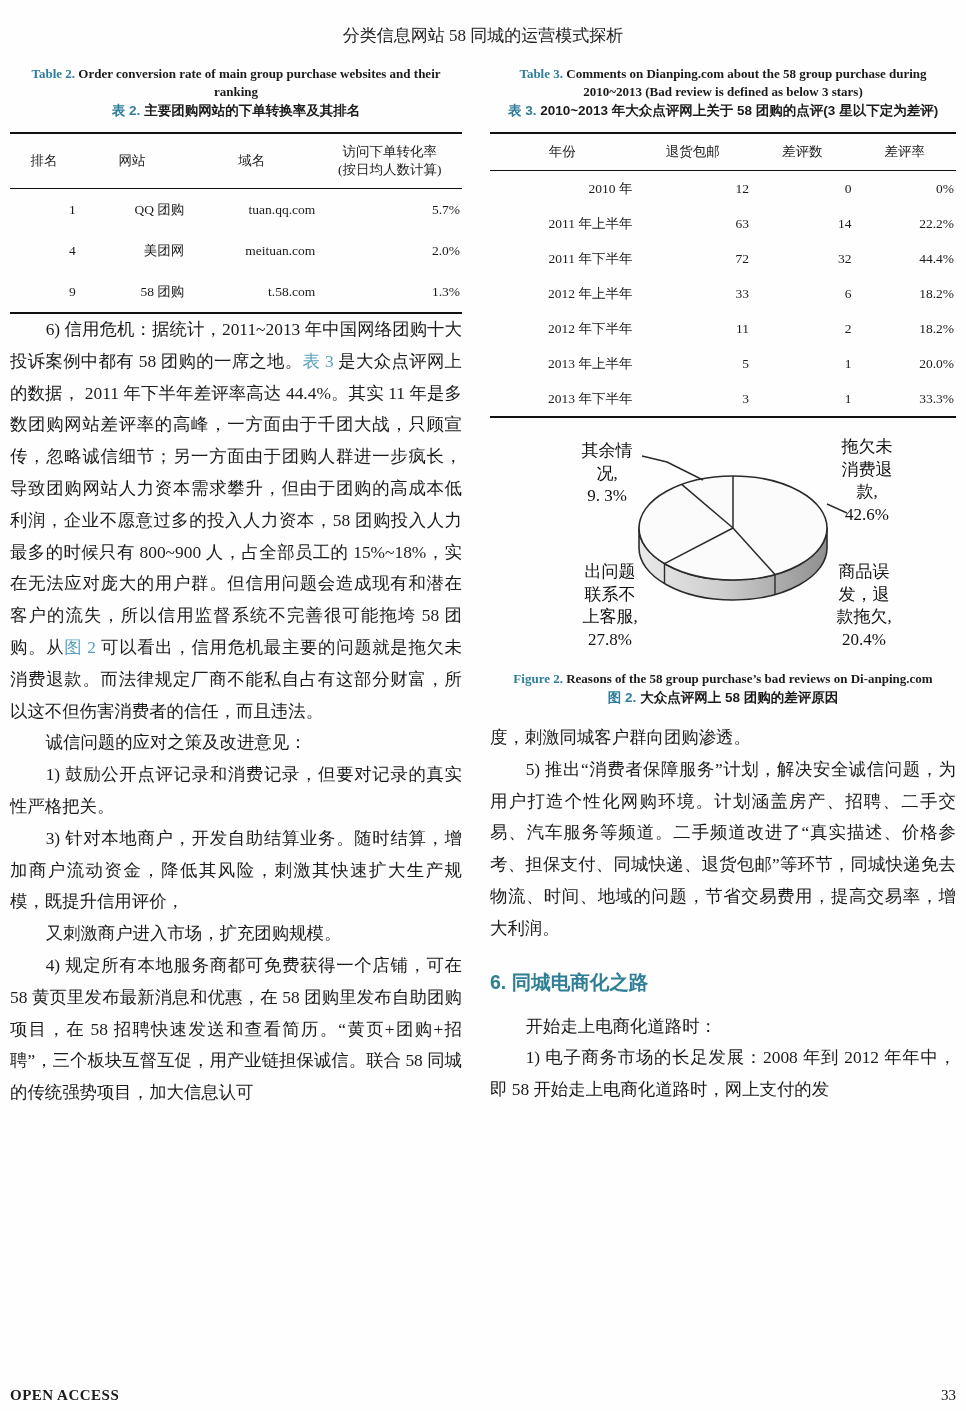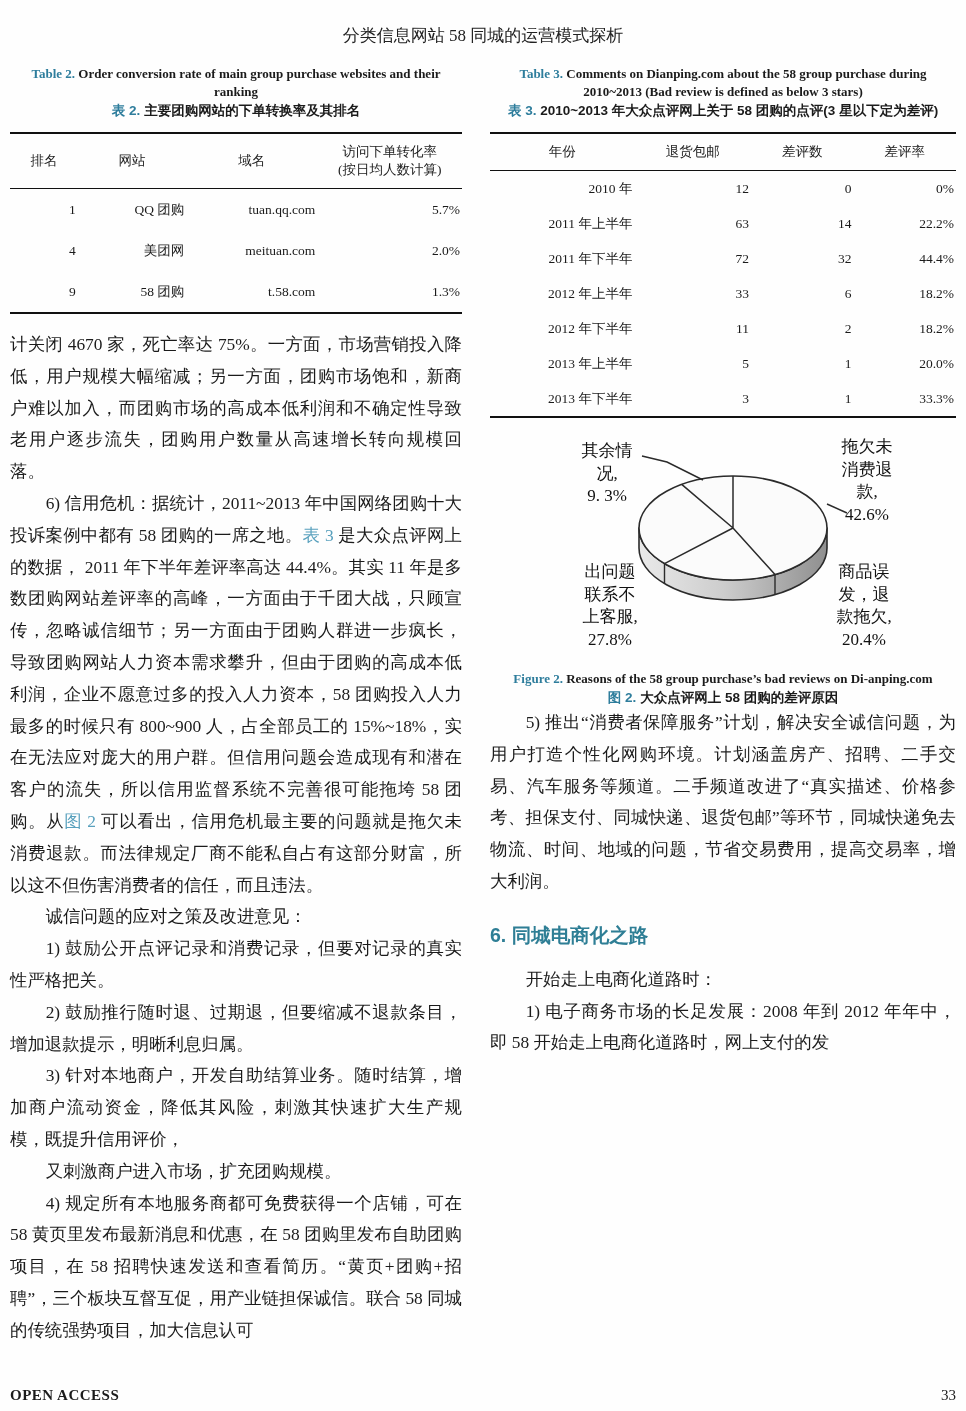--- a/index.html
+++ b/index.html
@@ -160,25 +160,23 @@
           </tr>
           <tr>
             <td>9</td>
             <td>58 团购</td>
             <td>t.58.com</td>
             <td>1.3%</td>
           </tr>
         </tbody>
       </table>
 
-      <p class="para first">计关闭 4670 家，死亡率达 75%。一方面，市场营销投入降低，用户规模大幅缩减；另一方面，团购市场饱和，新商户难以加入，而团购市场的高成本低利润和不确定性导致老用户逐步流失，团购用户数量从高速增长转向规模回落。</p>
       <p class="para indent"><span>6) 信用危机：据统计，2011~2013 年中国网络团购十大投诉案例中都有 58 团购的一席之地。</span><span class="inline-link">表 3</span><span> 是大众点评网上的数据， 2011 年下半年差评率高达 44.4%。其实 11 年是多数团购网站差评率的高峰，一方面由于千团大战，只顾宣传，忽略诚信细节；另一方面由于团购人群进一步疯长，导致团购网站人力资本需求攀升，但由于团购的高成本低利润，企业不愿意过多的投入人力资本，58 团购投入人力最多的时候只有 800~900 人，占全部员工的 15%~18%，实在无法应对庞大的用户群。但信用问题会造成现有和潜在客户的流失，所以信用监督系统不完善很可能拖垮 58 团购。从</span><span class="inline-link">图 2</span><span> 可以看出，信用危机最主要的问题就是拖欠未消费退款。而法律规定厂商不能私自占有这部分财富，所以这不但伤害消费者的信任，而且违法。</span></p>
       <p class="para indent">诚信问题的应对之策及改进意见：</p>
       <p class="para indent">1) 鼓励公开点评记录和消费记录，但要对记录的真实性严格把关。</p>
-      <p class="para indent">2) 鼓励推行随时退、过期退，但要缩减不退款条目，增加退款提示，明晰利息归属。</p>
       <p class="para indent">3) 针对本地商户，开发自助结算业务。随时结算，增加商户流动资金，降低其风险，刺激其快速扩大生产规模，既提升信用评价，</p>
       <p class="para indent">又刺激商户进入市场，扩充团购规模。</p>
       <p class="para indent">4) 规定所有本地服务商都可免费获得一个店铺，可在 58 黄页里发布最新消息和优惠，在 58 团购里发布自助团购项目，在 58 招聘快速发送和查看简历。“黄页+团购+招聘”，三个板块互督互促，用产业链担保诚信。联合 58 同城的传统强势项目，加大信息认可</p>
     </div>
 
     <div class="col-right">
 
       <div class="caption">
         <div class="cap-en"><span class="cap-label">Table 3.</span> <span>Comments on Dianping.com about the 58 group purchase during 2010~2013 (Bad review is defined as below 3 stars)</span></div>
         <div class="cap-zh"><span class="cap-label">表 3.</span> <span>2010~2013 年大众点评网上关于 58 团购的点评(3 星以下定为差评)</span></div>
@@ -281,20 +279,21 @@
 发，退
 款拖欠,
 20.4%</div>
       </div>
 
       <div class="caption fig-caption">
         <div class="cap-en"><span class="cap-label">Figure 2.</span> <span>Reasons of the 58 group purchase’s bad reviews on Di-anping.com</span></div>
         <div class="cap-zh"><span class="cap-label">图 2.</span> <span>大众点评网上 58 团购的差评原因</span></div>
       </div>
 
+      <p class="para first">度，刺激同城客户群向团购渗透。</p>
       <p class="para indent">5) 推出“消费者保障服务”计划，解决安全诚信问题，为用户打造个性化网购环境。计划涵盖房产、招聘、二手交易、汽车服务等频道。二手频道改进了“真实描述、价格参考、担保支付、同城快递、退货包邮”等环节，同城快递免去物流、时间、地域的问题，节省交易费用，提高交易率，增大利润。</p>
 
       <h2 class="section-heading">6. 同城电商化之路</h2>
 
       <p class="para indent">开始走上电商化道路时：</p>
       <p class="para indent">1) 电子商务市场的长足发展：2008 年到 2012 年年中，即 58 开始走上电商化道路时，网上支付的发</p>
     </div>
   </div>
 
   <div class="page-footer">

